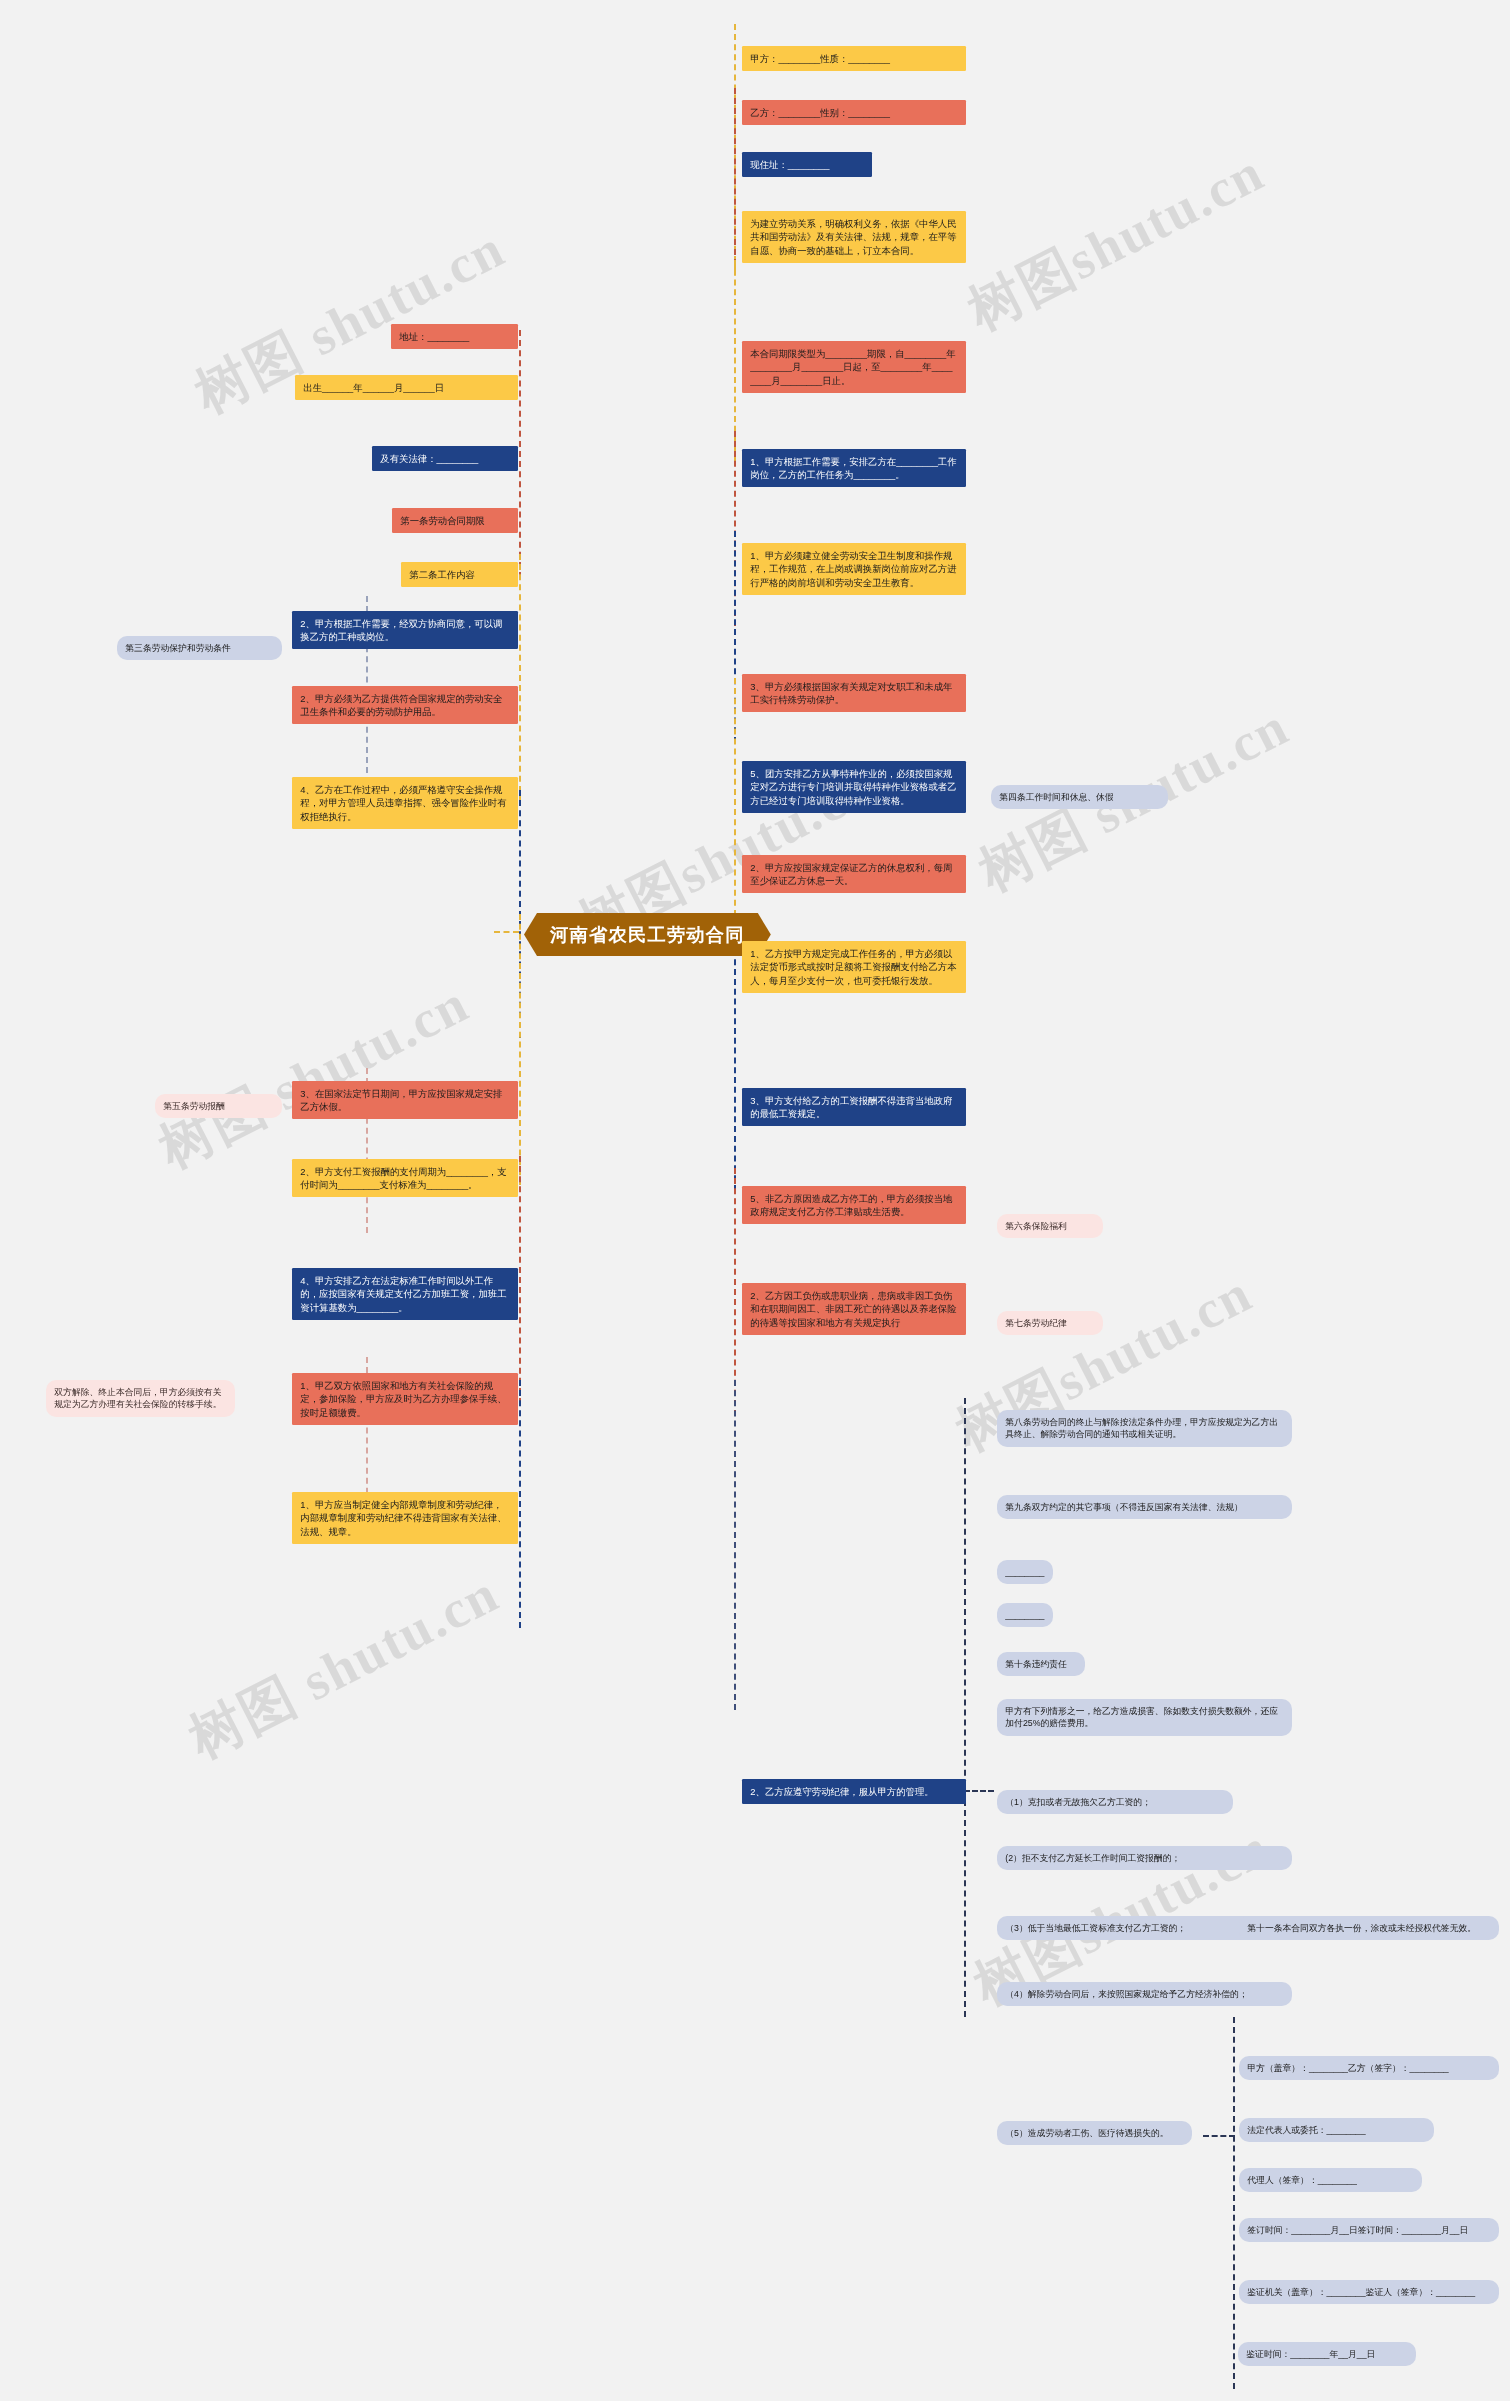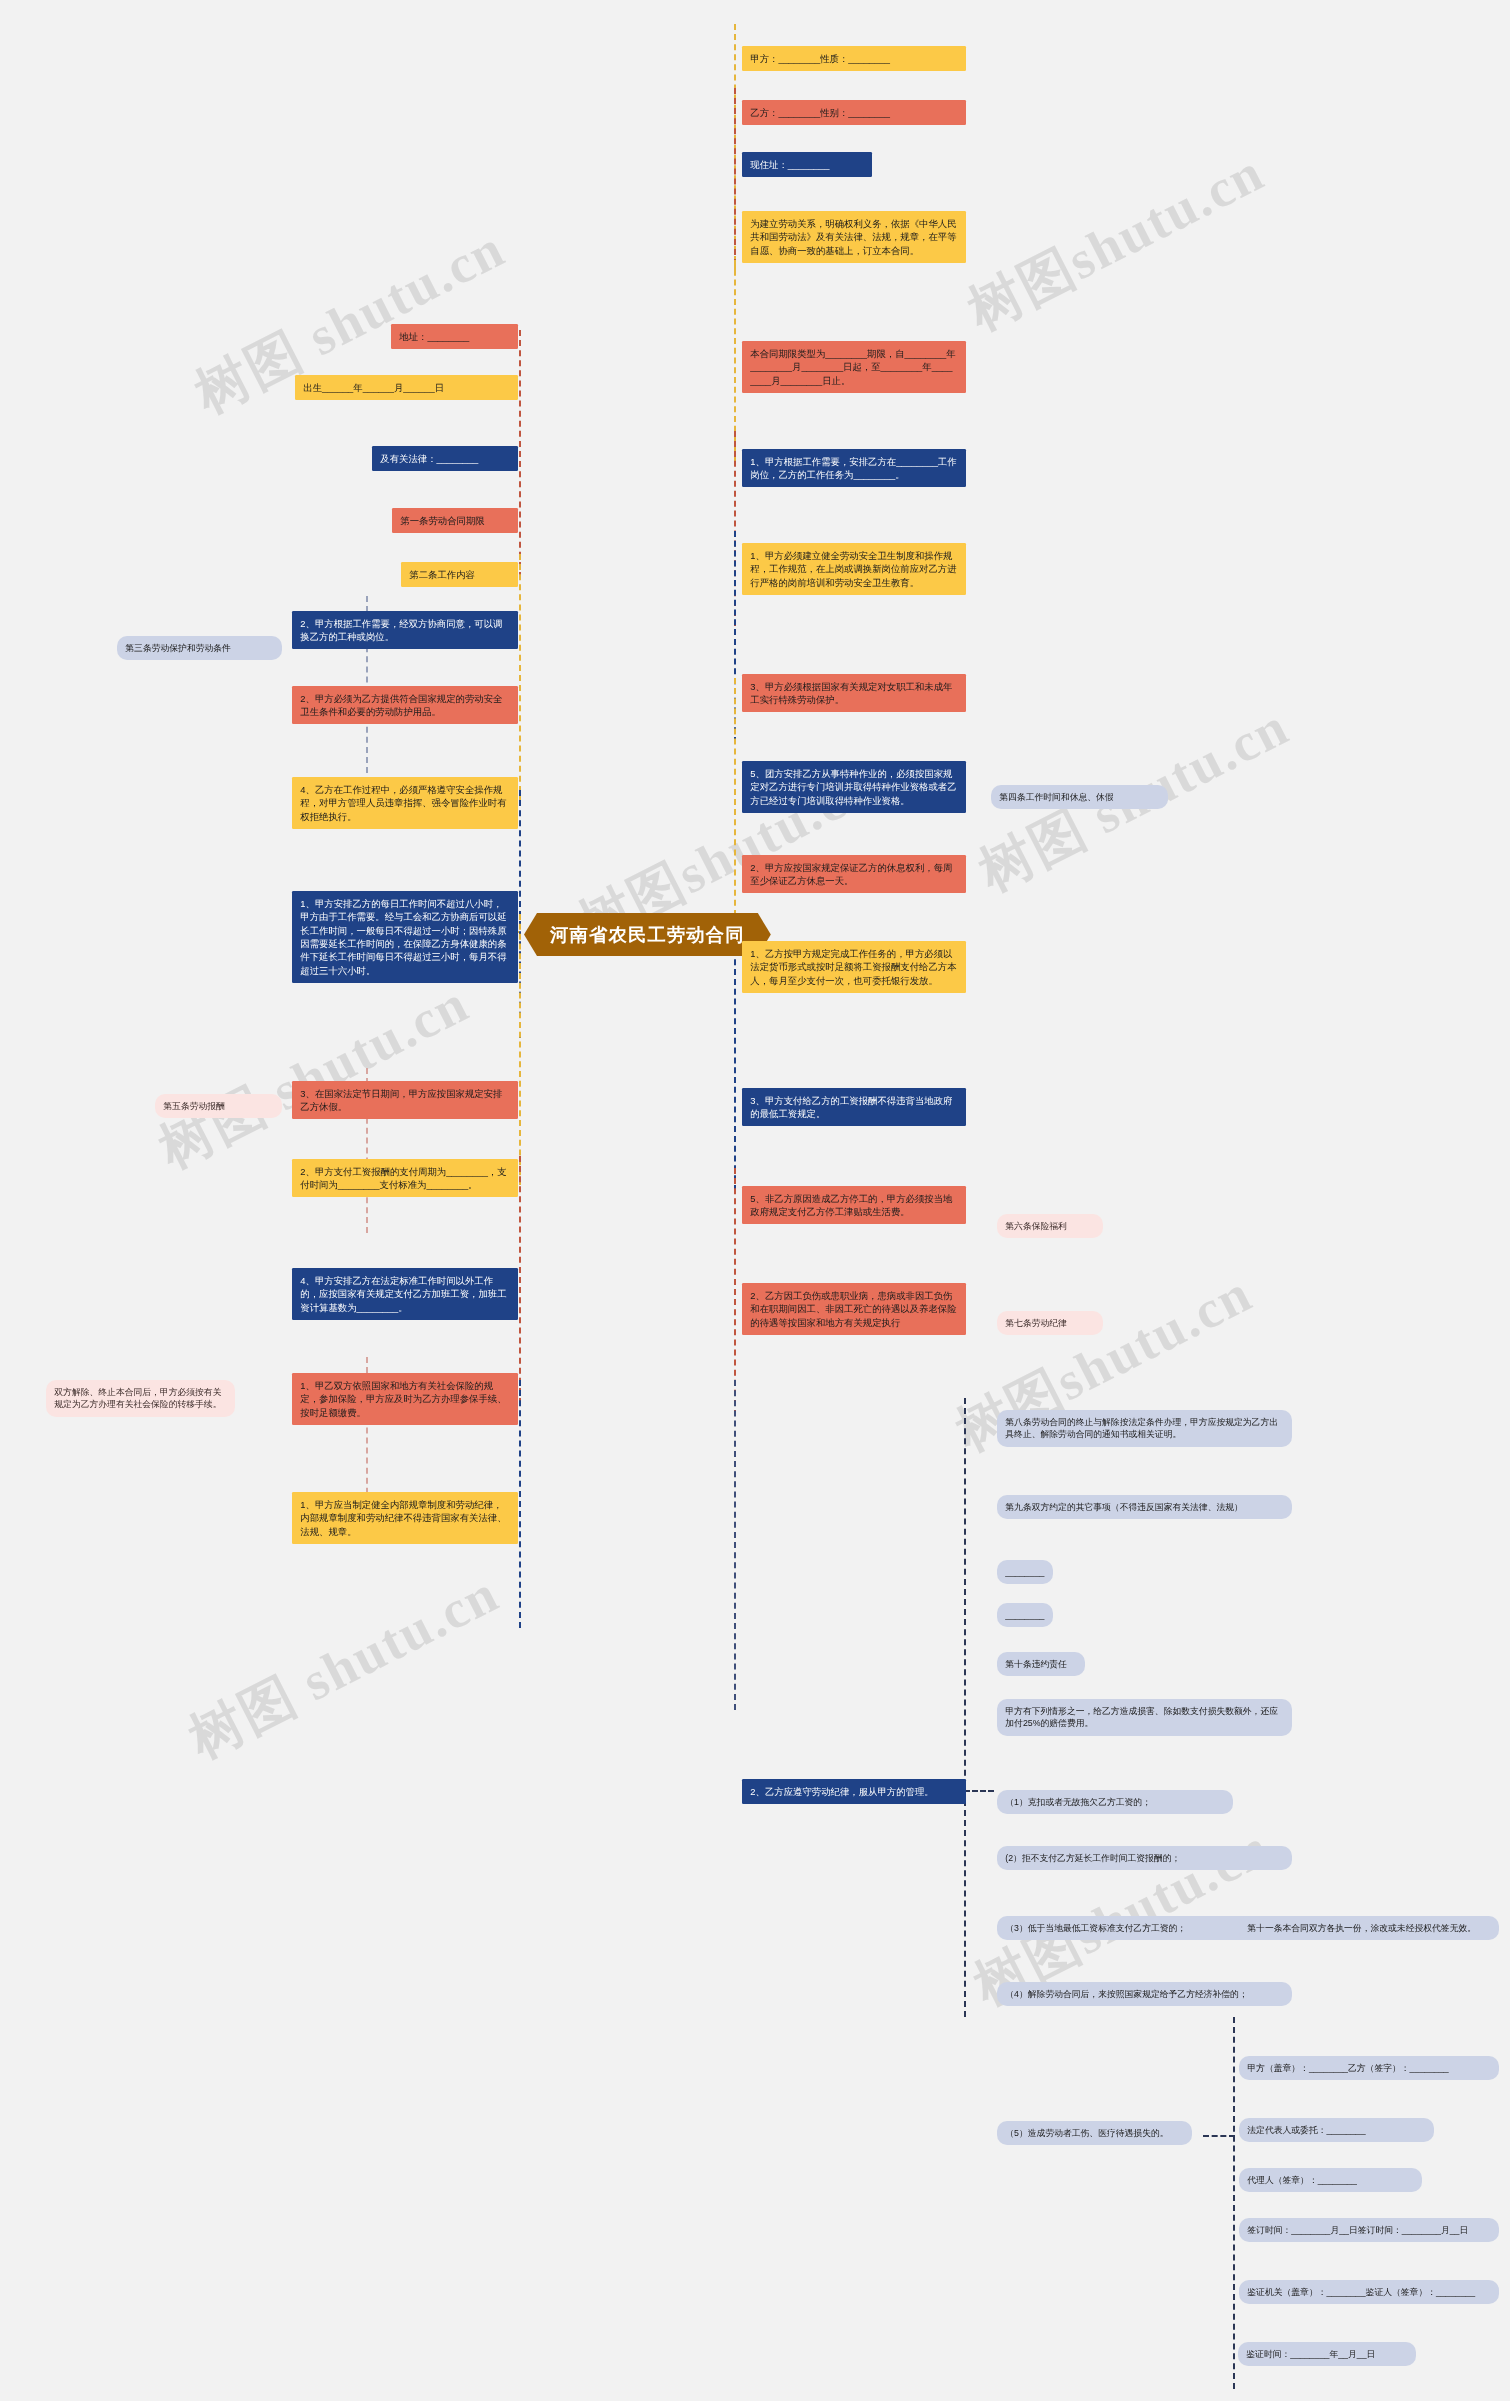--- a/index.html
+++ b/index.html
@@ -133,21 +133,20 @@
   <div class="node n-yellow sml" style="left:401px; top:562px;  width:117px;">第二条工作内容</div>
 
   <div class="node n-blue sml" style="left:292px; top:611px; width:226px;">2、甲方根据工作需要，经双方协商同意，可以调换乙方的工种或岗位。</div>
 
   <div class="node n-lav tiny" style="left:117px; top:636px; width:165px;">第三条劳动保护和劳动条件</div>
 
   <div class="node n-orange sml" style="left:292px; top:686px; width:226px;">2、甲方必须为乙方提供符合国家规定的劳动安全卫生条件和必要的劳动防护用品。</div>
 
   <div class="node n-yellow sml" style="left:292px; top:777px; width:226px;">4、乙方在工作过程中，必须严格遵守安全操作规程，对甲方管理人员违章指挥、强令冒险作业时有权拒绝执行。</div>
 
-  <div class="node n-blue sml" style="left:292px; top:891px; width:226px;">1、甲方安排乙方的每日工作时间不超过八小时，甲方由于工作需要。经与工会和乙方协商后可以延长工作时间，一般每日不得超过一小时；因特殊原因需要延长工作时间的，在保障乙方身体健康的条件下延长工作时间每日不得超过三小时，每月不得超过三十六小时。</div>
 
   <div class="node n-pinklite tiny" style="left:155px; top:1094px; width:127px;">第五条劳动报酬</div>
 
   <div class="node n-orange sml" style="left:292px; top:1081px; width:226px;">3、在国家法定节日期间，甲方应按国家规定安排乙方休假。</div>
 
   <div class="node n-yellow sml" style="left:292px; top:1159px; width:226px;">2、甲方支付工资报酬的支付周期为________，支付时间为________支付标准为________。</div>
 
   <div class="node n-blue sml" style="left:292px; top:1268px; width:226px;">4、甲方安排乙方在法定标准工作时间以外工作的，应按国家有关规定支付乙方加班工资，加班工资计算基数为________。</div>
 
   <div class="node n-pinklite tiny" style="left:46px;  top:1380px; width:189px;">双方解除、终止本合同后，甲方必须按有关规定为乙方办理有关社会保险的转移手续。</div>

